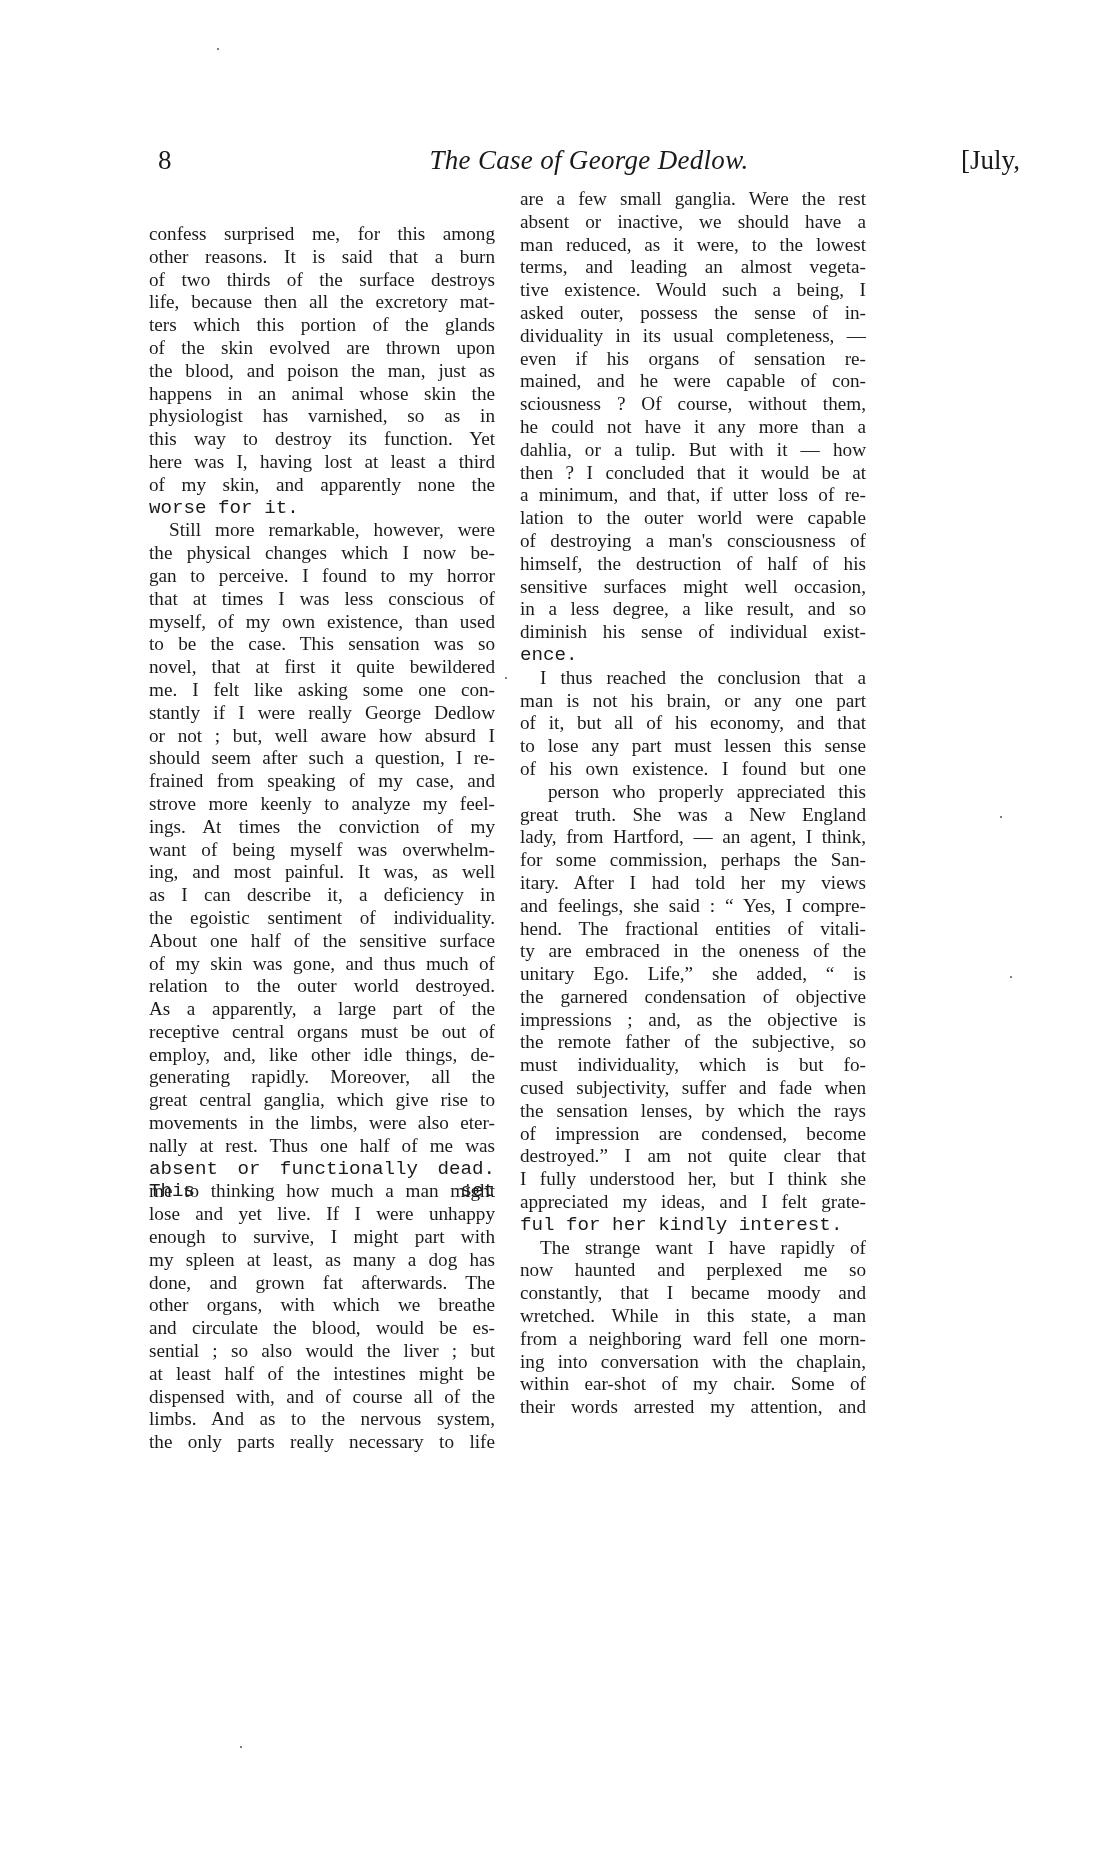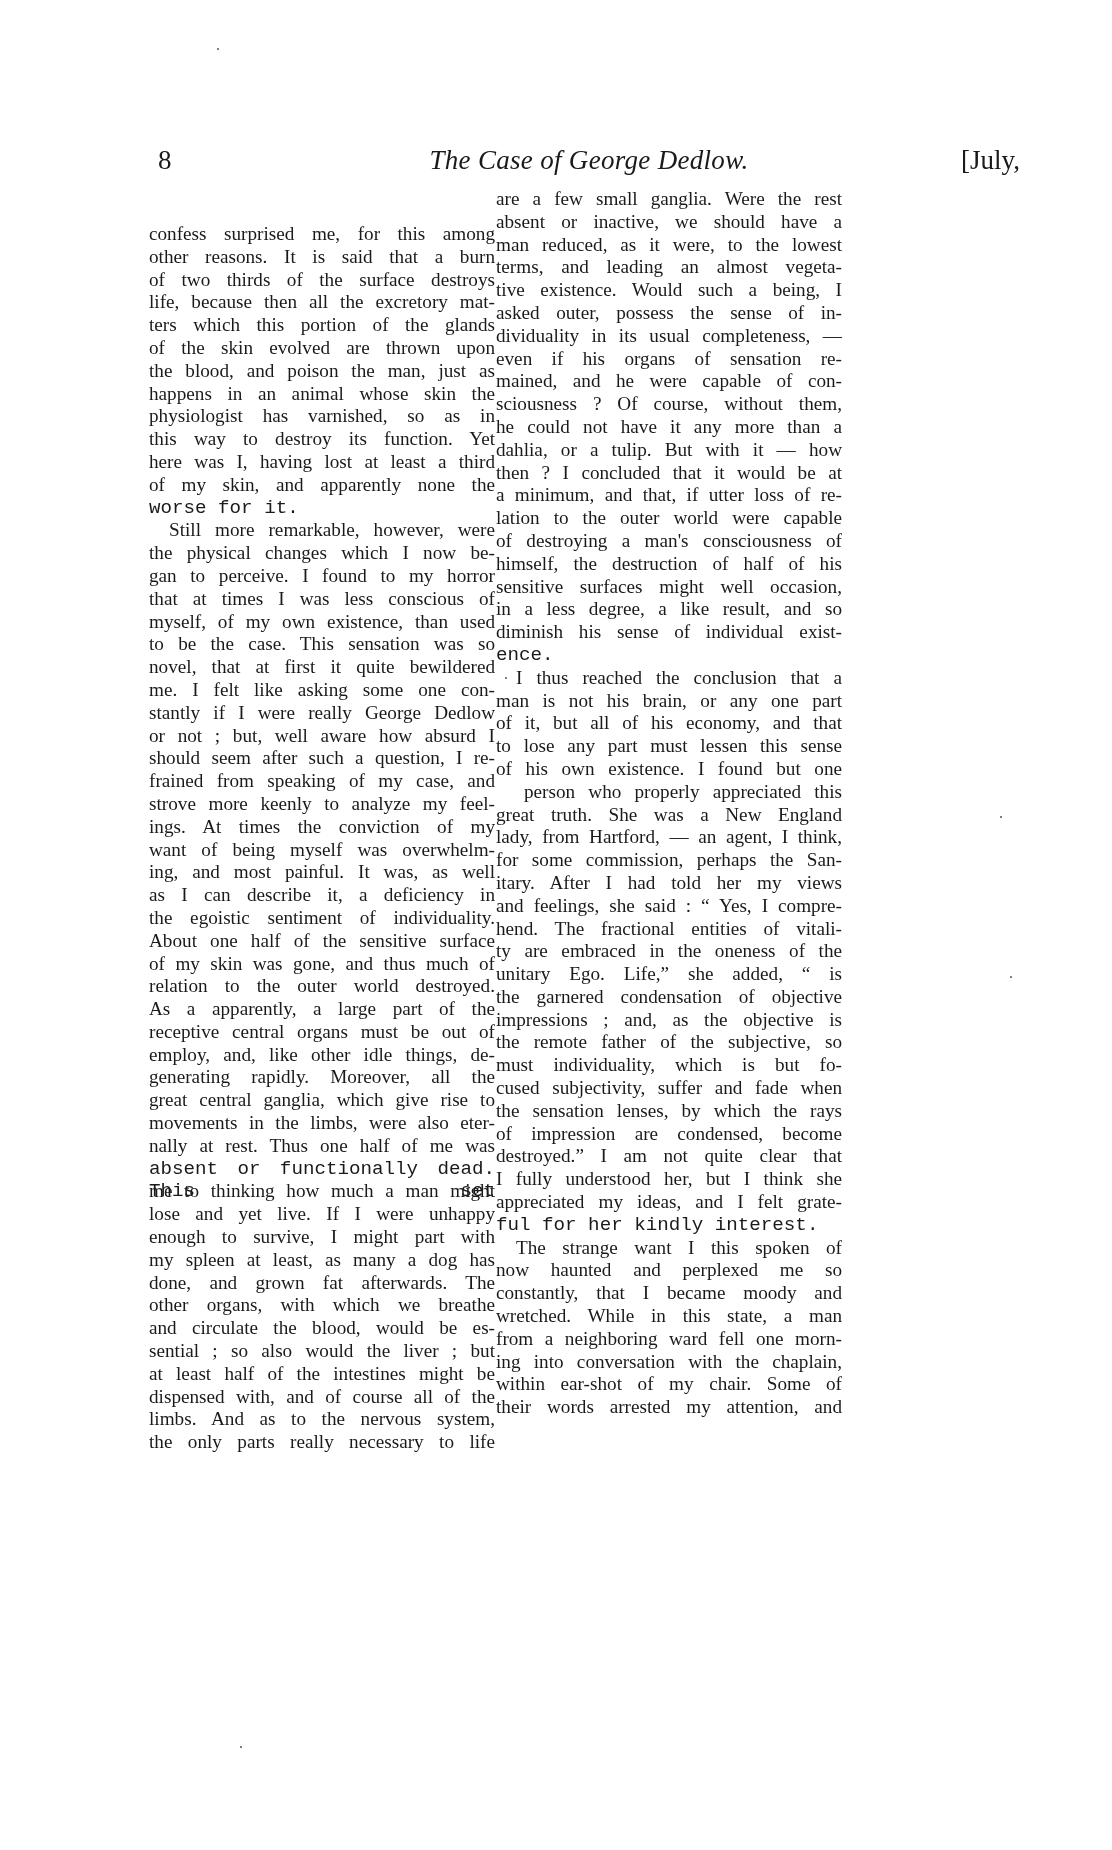--- a/index.html
+++ b/index.html
@@ -51,21 +51,21 @@
     right: 0;
     top: 0;
     font-size: 27px;
   }
   .column {
     position: absolute;
     top: 188px;
     width: 346px;
   }
   .col-left { left: 149px; margin-top: 35px; }
-  .col-right { left: 496px; }
+  .col-right { left: 520px; }
   .line {
     display: block;
     height: 22.8px;
     line-height: 22.8px;
     font-size: 19.2px;
     text-align: justify;
     text-align-last: justify;
     white-space: nowrap;
     overflow: visible;
   }
@@ -191,21 +191,21 @@
       <span class="line" style="white-space: normal; word-spacing: 0px;">impressions ; and, as the objective is</span>
       <span class="line" style="white-space: normal; word-spacing: 0px;">the remote father of the subjective, so</span>
       <span class="line" style="white-space: normal; word-spacing: 0px;">must individuality, which is but fo-</span>
       <span class="line" style="white-space: normal; word-spacing: 0px;">cused subjectivity, suffer and fade when</span>
       <span class="line" style="white-space: normal; word-spacing: 0px;">the sensation lenses, by which the rays</span>
       <span class="line" style="white-space: normal; word-spacing: 0px;">of impression are condensed, become</span>
       <span class="line" style="white-space: normal; word-spacing: 0px;">destroyed.”  I am not quite clear that</span>
       <span class="line" style="white-space: normal; word-spacing: 0px;">I fully understood her, but I think she</span>
       <span class="line" style="white-space: normal; word-spacing: 0px;">appreciated my ideas, and I felt grate-</span>
       <span class="line last" style="white-space: normal; word-spacing: 0px;">ful for her kindly interest.</span>
-      <span class="line indent" style="white-space: normal; word-spacing: 0px;">The strange want I this spoken of</span>
+      <span class="line indent" style="white-space: normal; word-spacing: 0px;">The strange want I have rapidly of</span>
       <span class="line" style="white-space: normal; word-spacing: 0px;">now haunted and perplexed me so</span>
       <span class="line" style="white-space: normal; word-spacing: 0px;">constantly, that I became moody and</span>
       <span class="line" style="white-space: normal; word-spacing: 0px;">wretched.  While in this state, a man</span>
       <span class="line" style="white-space: normal; word-spacing: 0px;">from a neighboring ward fell one morn-</span>
       <span class="line" style="white-space: normal; word-spacing: 0px;">ing into conversation with the chaplain,</span>
       <span class="line" style="white-space: normal; word-spacing: 0px;">within ear-shot of my chair.  Some of</span>
       <span class="line" style="white-space: normal; word-spacing: 0px;">their words arrested my attention, and</span>
     </div>
 
   <span class="speck" style="left:217px; top:48px;"></span>

